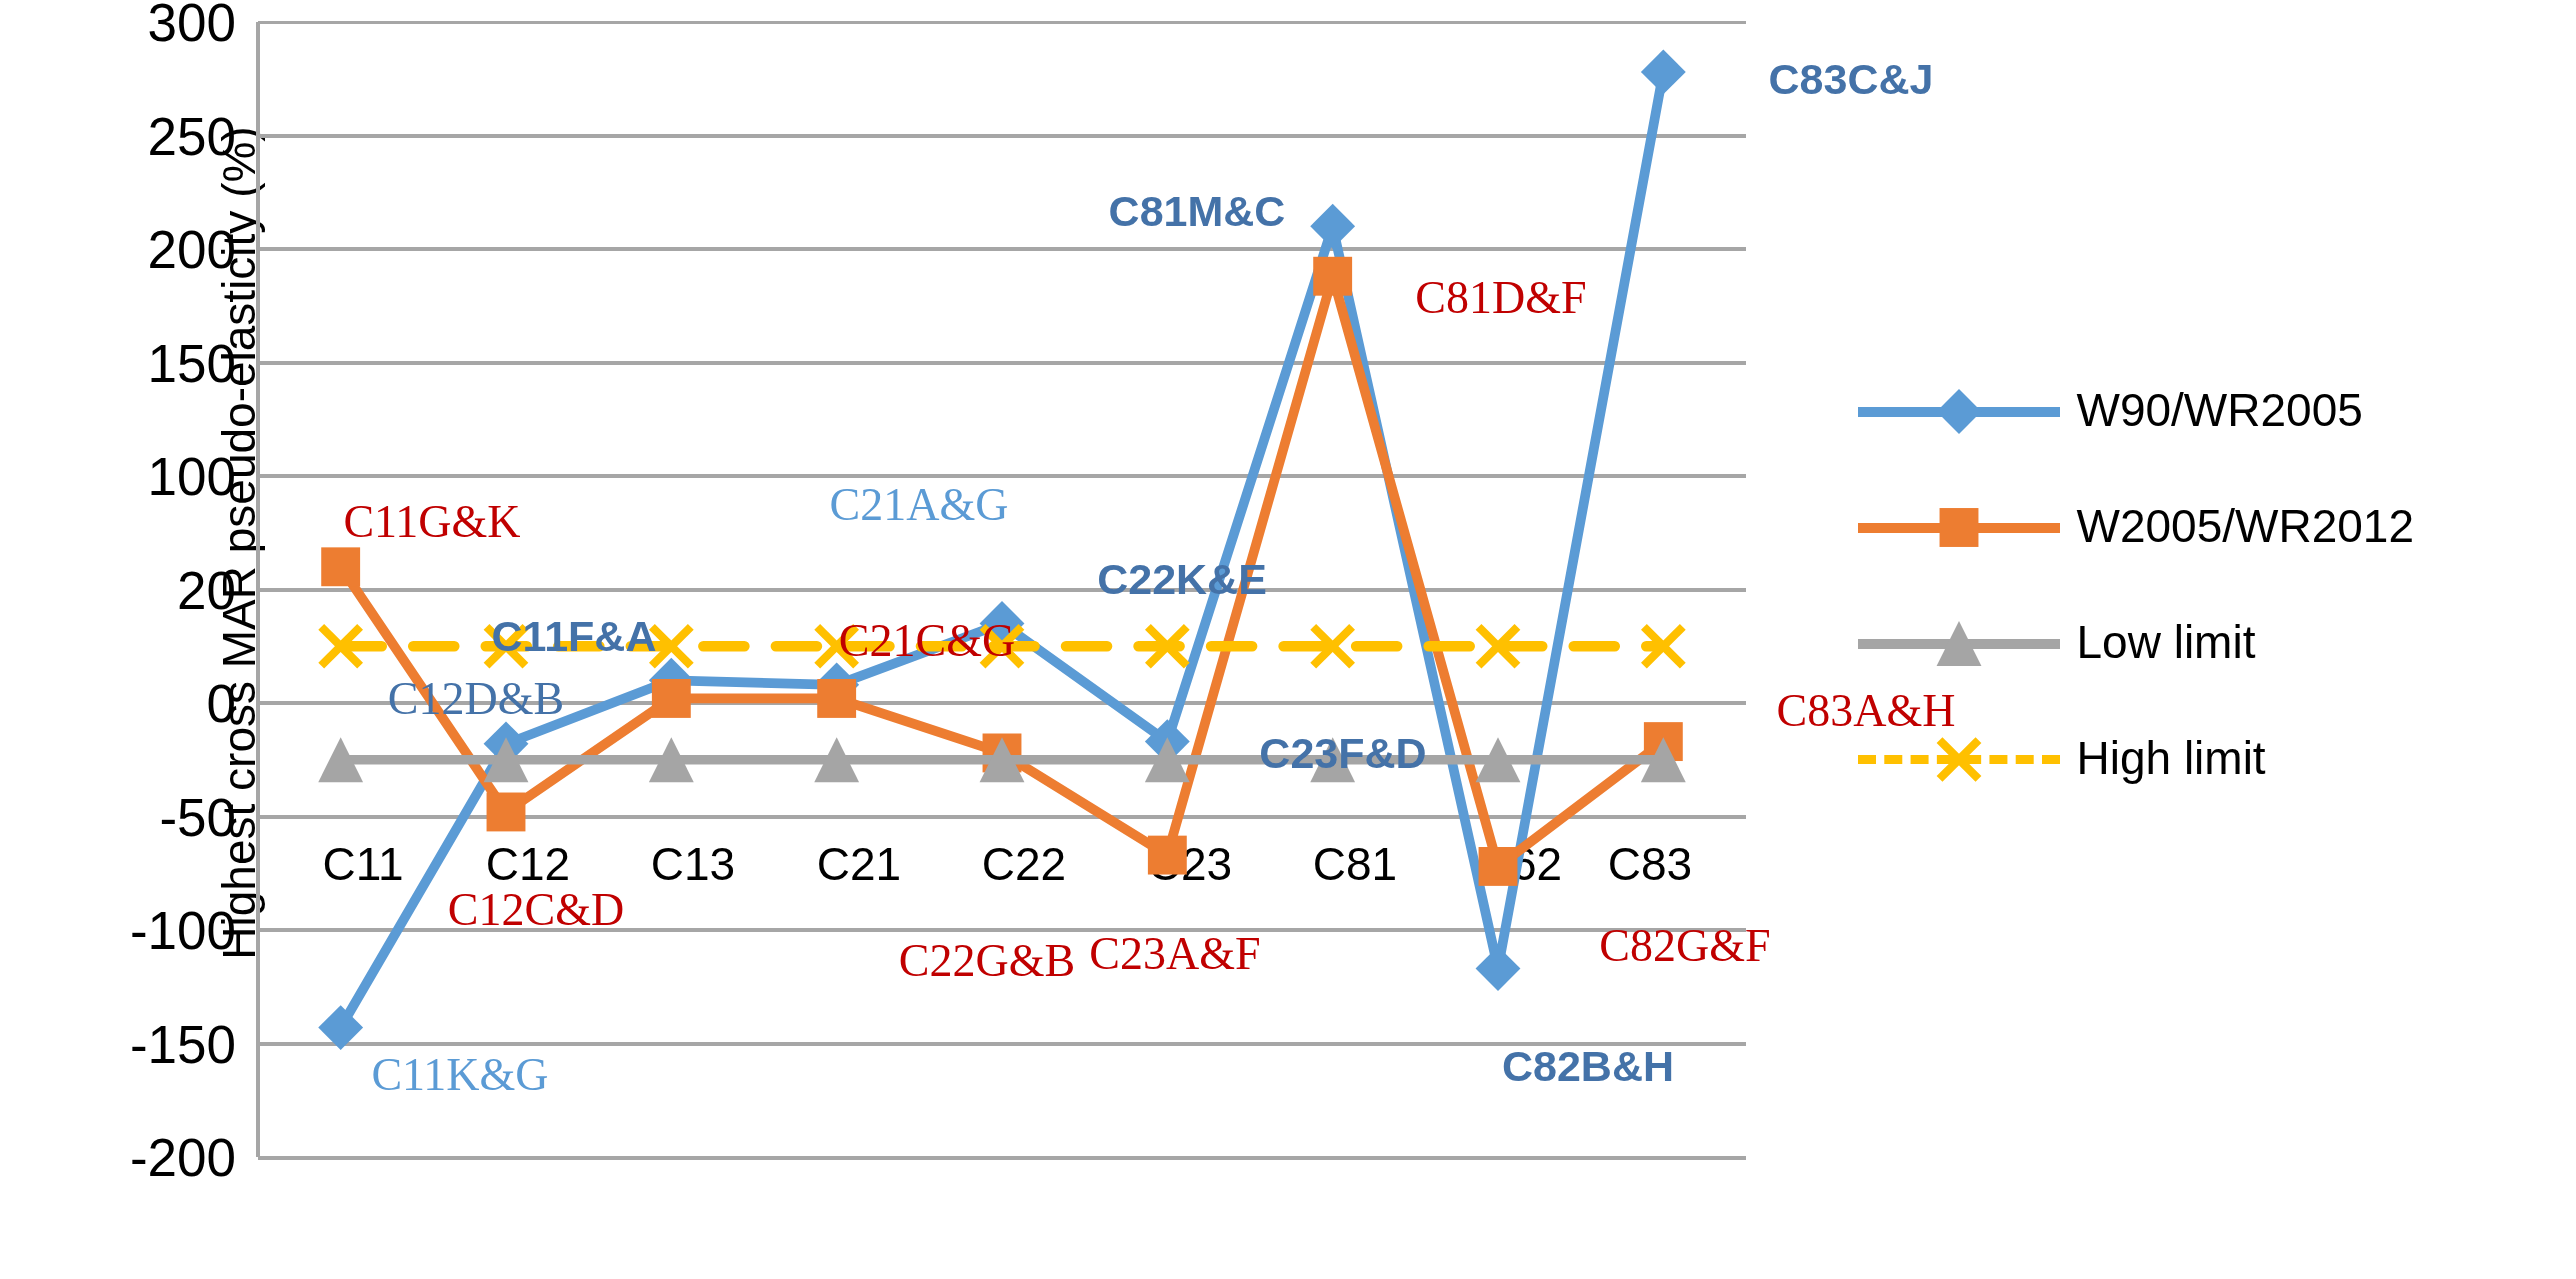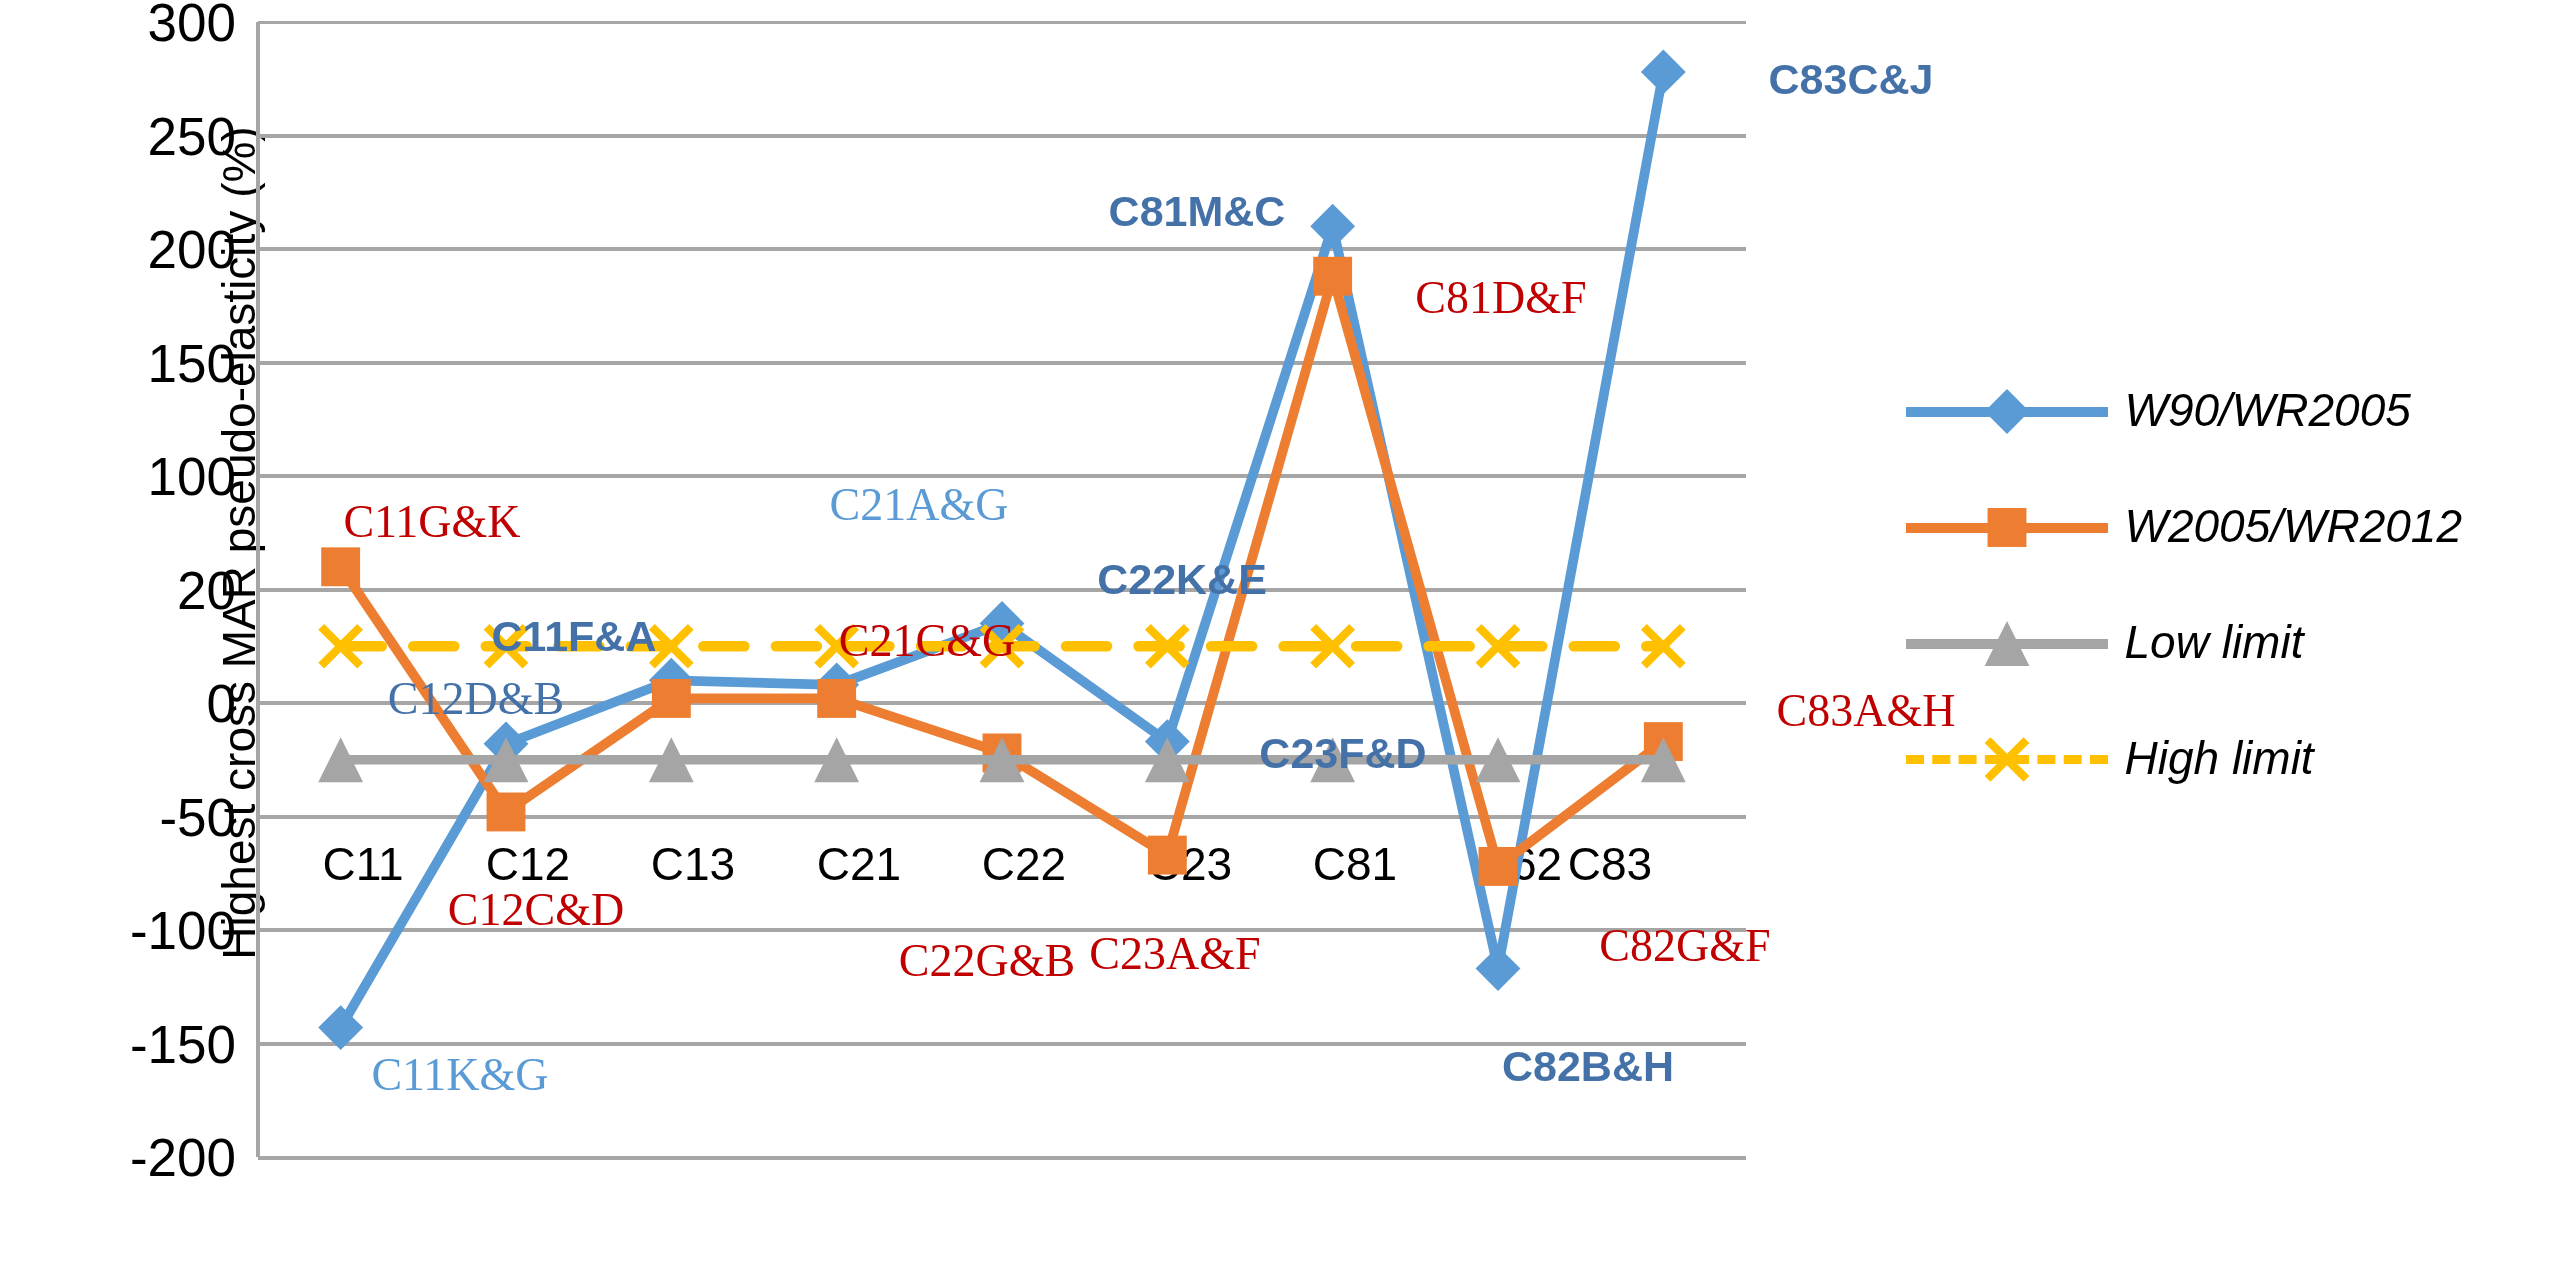--- a/index.html
+++ b/index.html
@@ -38,21 +38,21 @@
   #series-svg{position:absolute; left:0; top:0; width:1488px; height:1135px; overflow:visible;}
 
   
   .plabel{
     position:absolute; font-size:43px; font-weight:bold; white-space:nowrap;
     transform:translate(-50%,-50%);
   }
   .plabel.serif{font-family:"Liberation Serif",serif; font-weight:normal; font-size:46px;}
 
   
-  #legend{position:absolute; left:1906px; top:352px; width:658px;font-style:italic;}
+  #legend{position:absolute; left:1858px; top:352px; width:658px;}
   .legend-row{display:flex; align-items:center; height:116px;}
   .legend-key{width:202px; height:45px; position:relative; flex:0 0 202px;}
   .legend-label{font-size:46px; color:#000; white-space:nowrap; margin-left:16.5px;}
   .lk-line{position:absolute; top:19.4px; left:0; width:100%; height:9.7px;}
   .lk-line.dashed{background:none; border-top:9.7px dashed; height:0;}
 </style>
 </head>
 <body>
 
 <div id="root">
@@ -89,21 +89,21 @@
       </div>
     <div id="xticks">
         <div class="xtick" style="left: 83px;">C11</div>
         <div class="xtick" style="left: 248px;">C12</div>
         <div class="xtick" style="left: 413px;">C13</div>
         <div class="xtick" style="left: 579px;">C21</div>
         <div class="xtick" style="left: 744px;">C22</div>
         <div class="xtick" style="left: 910px;">C23</div>
         <div class="xtick" style="left: 1075px;">C81</div>
         <div class="xtick" style="left: 1240px;">C62</div>
-        <div class="xtick" style="left: 1330px;">C83</div>
+        <div class="xtick" style="left: 1370px;">C83</div>
       </div>
     <svg id="series-svg" viewBox="0 0 1990 1518" preserveAspectRatio="none">
         <g>
           <polyline points="110.55555555555556,1344.948 331.6666666666667,965.448 552.7777777777778,880.44 773.8888888888889,886.512 995,804.54 1216.111111111111,962.412 1437.2222222222222,273.24 1658.3333333333333,1266.012 1879.4444444444446,66.792" fill="none" stroke="#5B9BD5" stroke-width="13" stroke-linecap="round" stroke-linejoin="round"></polyline>
           <polygon points="110.55555555555556,1314.948 140.55555555555554,1344.948 110.55555555555556,1374.948 80.55555555555556,1344.948" fill="#5B9BD5"></polygon>
           <polygon points="331.6666666666667,935.448 361.6666666666667,965.448 331.6666666666667,995.448 301.6666666666667,965.448" fill="#5B9BD5"></polygon>
           <polygon points="552.7777777777778,850.44 582.7777777777778,880.44 552.7777777777778,910.44 522.7777777777778,880.44" fill="#5B9BD5"></polygon>
           <polygon points="773.8888888888889,856.512 803.8888888888889,886.512 773.8888888888889,916.512 743.8888888888889,886.512" fill="#5B9BD5"></polygon>
           <polygon points="995,774.54 1025,804.54 995,834.54 965,804.54" fill="#5B9BD5"></polygon>
           <polygon points="1216.111111111111,932.412 1246.111111111111,962.412 1216.111111111111,992.412 1186.111111111111,962.412" fill="#5B9BD5"></polygon>

